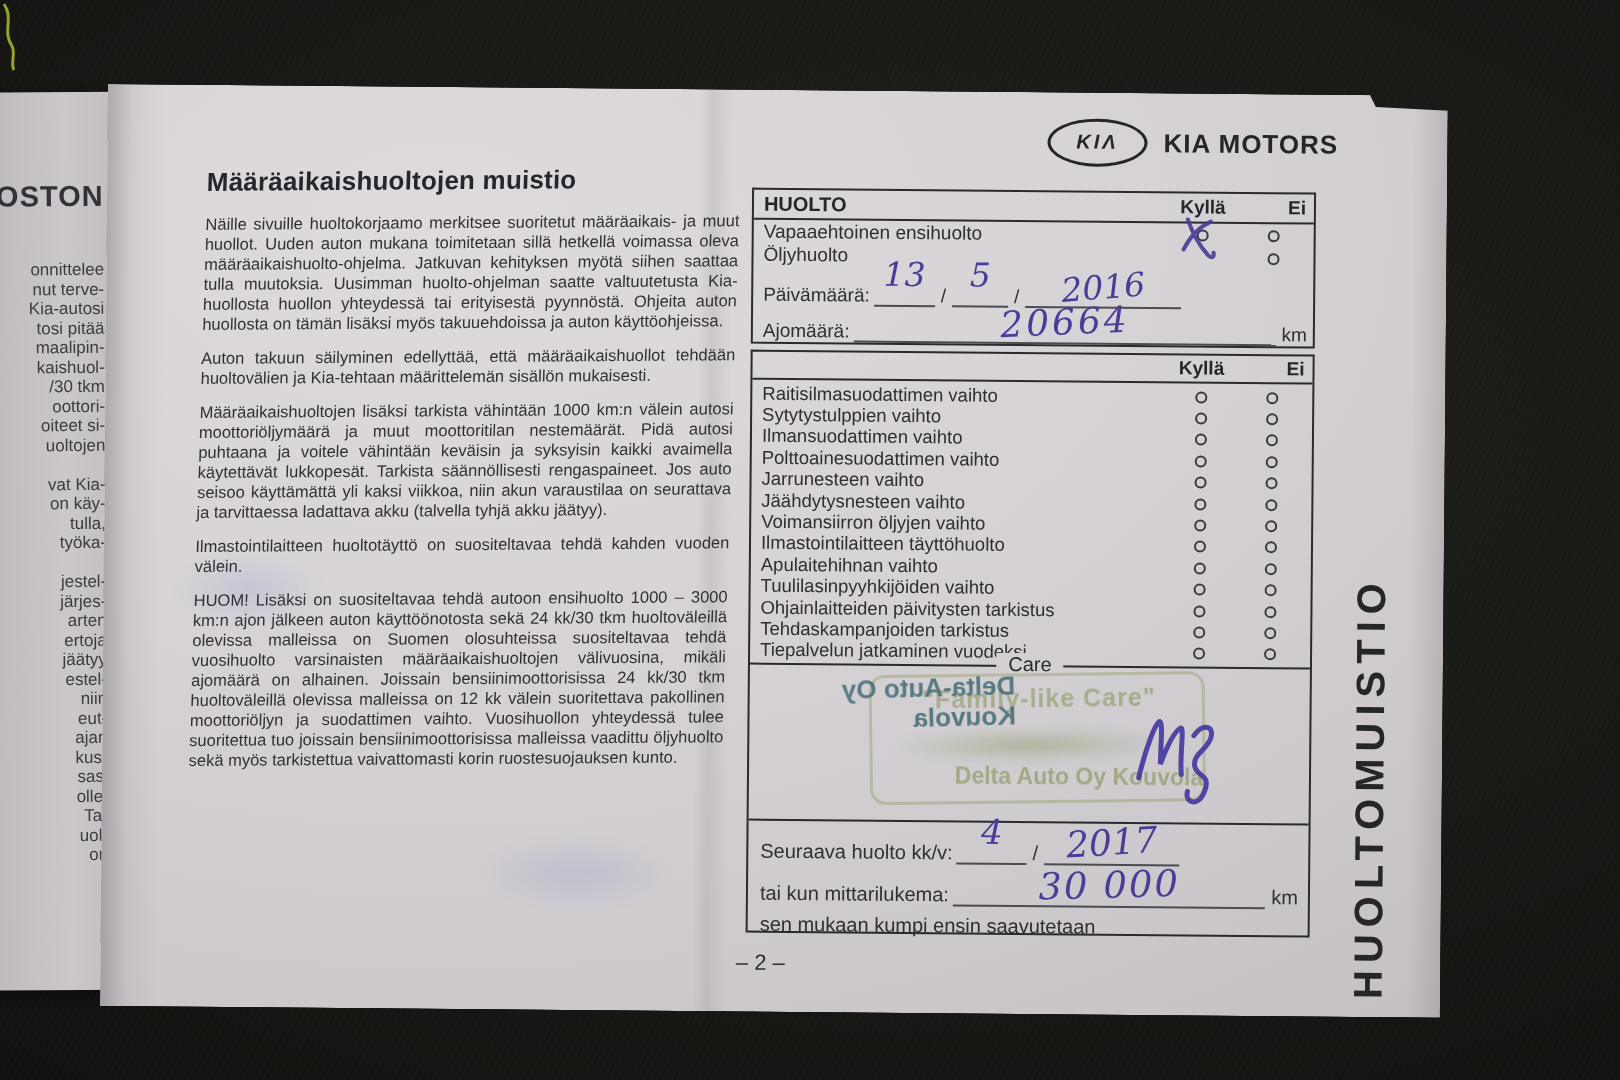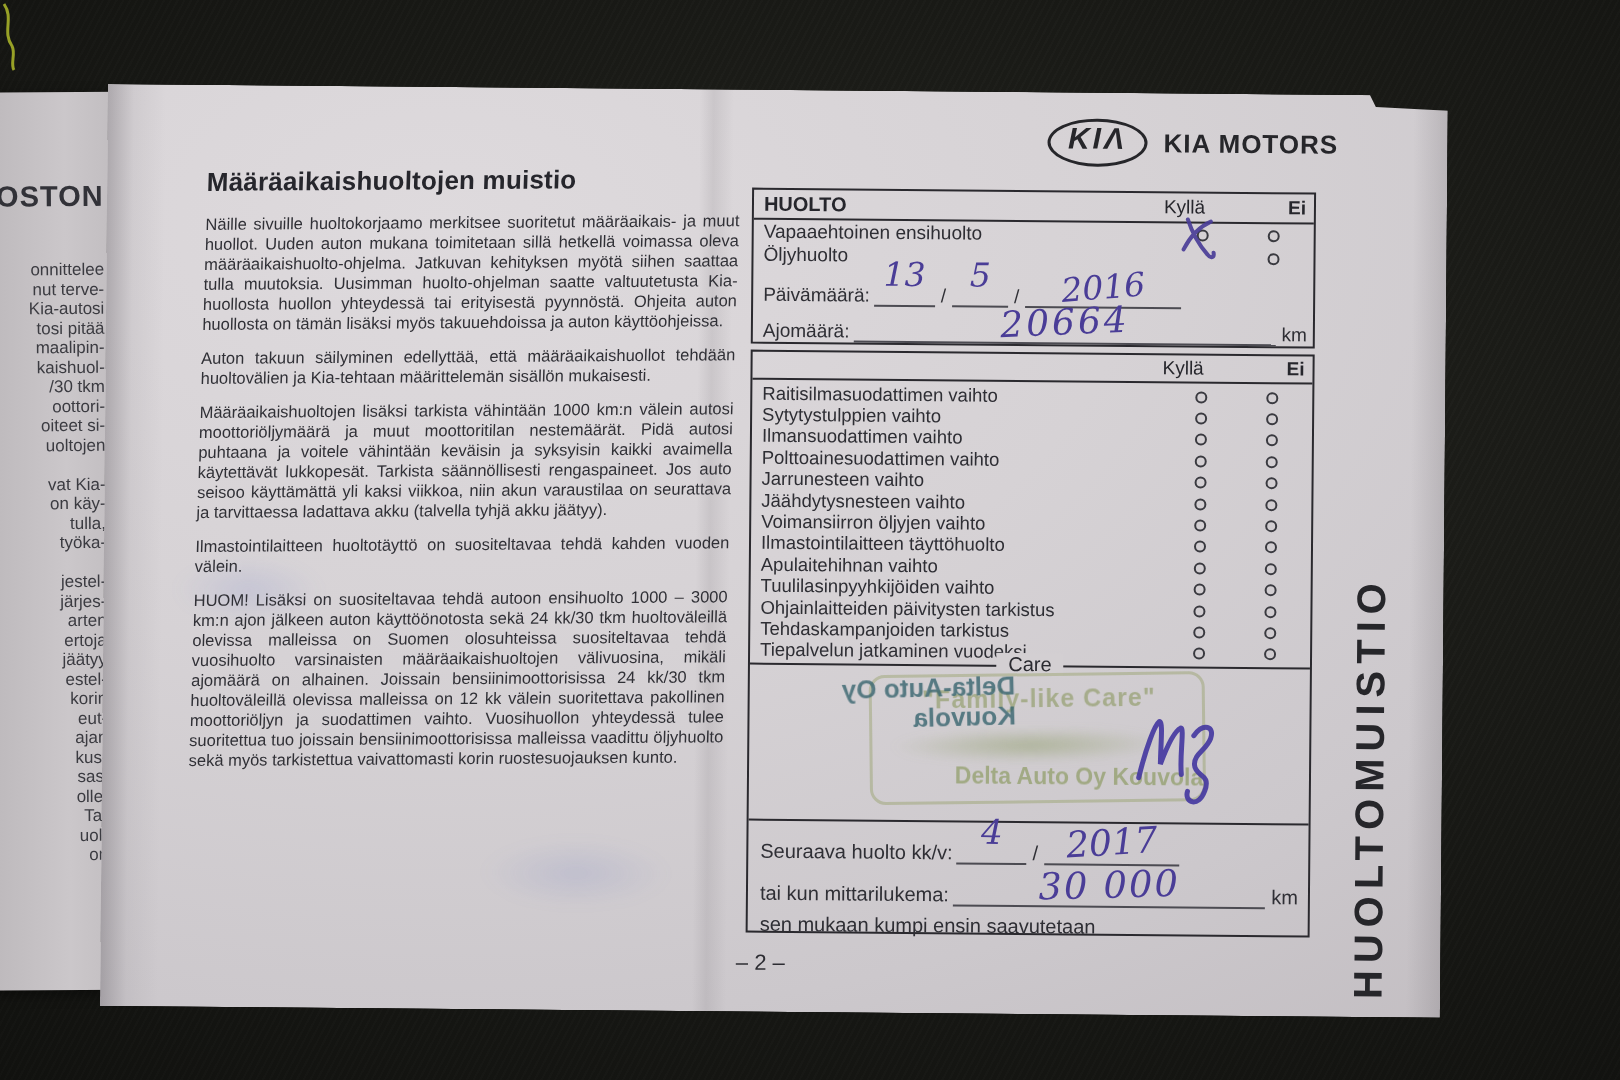--- a/index.html
+++ b/index.html
@@ -38,31 +38,31 @@
 
   
   .left-col{position:absolute;left:100px;top:82px;width:534px;
     transform:rotate(-0.9deg) skewX(-2.2deg);transform-origin:top left;}
   .left-col h1{margin:0 0 16px 0;font-size:26px;letter-spacing:.2px;color:#26262c;}
   .left-col p{margin:0 0 14px 0;font-size:16.5px;line-height:20px;text-align:justify;color:#303036;}
 
   
   .brand{position:absolute;left:940px;top:26px;display:flex;align-items:center;gap:16px;}
   .oval{width:100px;height:48px;border:3px solid #26262a;border-radius:50%;
-    display:flex;justify-content:center;
-    font-weight:bold;font-style:italic;font-size:30px;letter-spacing:3px;color:#26262a;padding-bottom:2px;box-sizing:border-box;}
+    display:flex;align-items:center;justify-content:center;
+    font-weight:bold;font-style:italic;font-size:20px;letter-spacing:3px;color:#26262a;padding-bottom:2px;box-sizing:border-box;}
   .brand-name{font-weight:bold;font-size:26px;letter-spacing:1px;color:#26262a;}
 
   
   .tableA,.tableB{position:absolute;left:645px;width:560px;border:2px solid #2a292e;box-sizing:content-box;}
   .tableA{top:98px;height:152px;}
   .tableB{top:260px;height:579px;}
   .thead{height:28px;border-bottom:2px solid #2a292e;display:flex;align-items:center;padding:0 8px 0 10px;}
   .ttitle{flex:1;font-weight:bold;font-size:20px;color:#26262c;}
-  .col-k{width:78px;text-align:left;font-weight:normal;font-size:19px;color:#26262c;}
+  .col-k{width:78px;text-align:center;font-weight:bold;font-size:19px;color:#26262c;}
   .col-e{width:64px;text-align:right;font-weight:bold;font-size:19px;color:#26262c;}
   .theadB{height:26px;border-bottom:2px solid #2a292e;display:flex;align-items:center;justify-content:flex-end;padding:0 8px;}
   .trow{display:flex;align-items:center;padding:0 8px 0 10px;}
   .trowA{height:23px;font-size:19px;}
   .trowB{height:21.4px;font-size:18.5px;}
   .tlabel{flex:1;white-space:nowrap;color:#2e2e34;}
   .ccell{width:78px;display:flex;justify-content:center;position:relative;}
   .ccell.e{width:64px;}
   .circ{width:12px;height:12px;border:2px solid #3a3a40;border-radius:50%;display:inline-block;box-sizing:border-box;}
   .rowsB{padding-top:3px;}
@@ -136,21 +136,21 @@
       <div>on käy-</div>
         <div>tulla,</div>
       <div>työka-</div>
         <div></div>
       <div>jestel-</div>
         <div>järjes-</div>
       <div>arten</div>
         <div>ertoja</div>
       <div>jäätyy</div>
         <div>estel-</div>
-      <div>korin</div>
+      <div>niin</div>
         <div>eut-</div>
       <div>ajan</div>
         <div>kus-</div>
       <div>sasi</div>
         <div>olle.</div>
       <div>Ta-</div>
         <div>uol-</div>
       <div>on</div>
     </div>
   </div>

